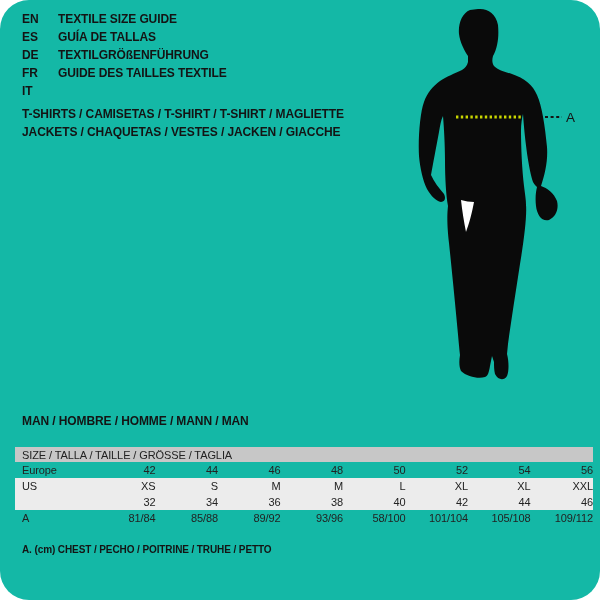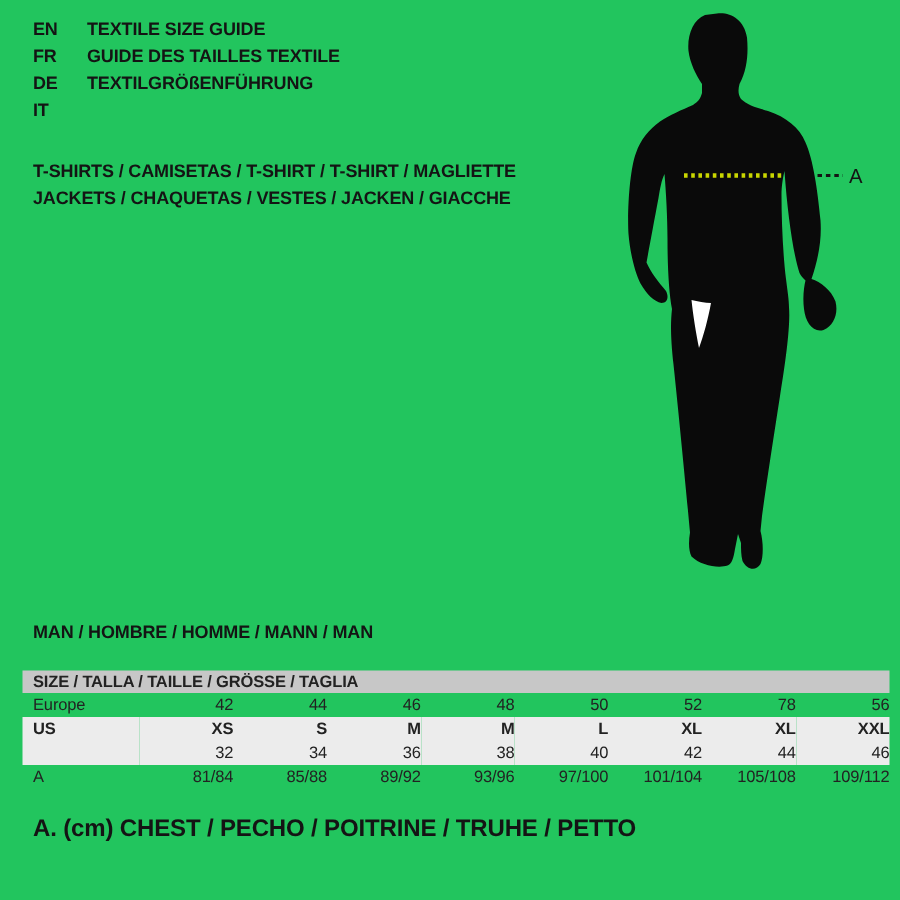--- a/index.html
+++ b/index.html
@@ -1,57 +1,62 @@
 <!DOCTYPE html>
 <html><head>
 <meta charset="utf-8">
 <style>
   * { margin:0; padding:0; box-sizing:border-box; }
   html,body { background:#fff; }
   .screen {
-    position:relative; width:600px; height:600px; background:#22c55e;
+    position:relative; width:600px; height:600px; background:#14b8a6;
     font-family:"Liberation Sans", sans-serif; color:#141414; overflow:hidden;
     letter-spacing:-0.1px;
+    border-radius:29px;
   }
   
   .lang-list { position:absolute; left:22px; top:10px; }
   .lang-row { display:flex; height:18px; line-height:18px; font-size:12px; font-weight:bold; }
   .lang-code { width:36px; }
   
   .categories { position:absolute; left:22px; top:105px; font-size:12px; font-weight:bold; line-height:18px; }
   
   .figure { position:absolute; left:395px; top:0; width:200px; height:395px; }
   
   .section-title { position:absolute; left:22px; top:414px; font-size:12px; font-weight:bold; }
   
   .size-table { position:absolute; left:15px; top:447px; width:578px; border-collapse:collapse; table-layout:fixed; font-size:11px; color:#222; }
-  .size-table th { height:15px; text-align:left; padding-left:7px; font-weight:bold; font-size:11px; color:#222; }
+  .size-table th { height:15px; text-align:left; padding-left:7px; font-weight:normal; font-size:11px; color:#222; }
   .size-table td { height:16px; text-align:right; padding:0; vertical-align:middle; }
   .size-table td.row-label { text-align:left; padding-left:7px;margin-left:29px; }
   .col-label { width:78px; }
   
-  .footnote { position:absolute; left:22px; top:544px; font-size:16px; font-weight:bold; }
+  .footnote { position:absolute; left:22px; top:544px; font-size:10px; font-weight:bold; }
 </style>
 </head>
 <body>
 
 <div class="screen">
 
   <div class="lang-list">
     <div class="lang-row">
       <span class="lang-code">EN</span>
       <span>TEXTILE SIZE GUIDE</span>
     </div>
     <div class="lang-row">
-      <span class="lang-code">FR</span>
-      <span>GUIDE DES TAILLES TEXTILE</span>
+      <span class="lang-code">ES</span>
+      <span>GUÍA DE TALLAS</span>
     </div>
     <div class="lang-row">
       <span class="lang-code">DE</span>
       <span>TEXTILGRÖßENFÜHRUNG</span>
+    </div>
+    <div class="lang-row">
+      <span class="lang-code">FR</span>
+      <span>GUIDE DES TAILLES TEXTILE</span>
     </div>
     <div class="lang-row">
       <span class="lang-code">IT</span>
     </div>
   </div>
 
   <div class="categories">
     <div>T-SHIRTS / CAMISETAS / T-SHIRT / T-SHIRT / MAGLIETTE</div>
     <div>JACKETS / CHAQUETAS / VESTES / JACKEN / GIACCHE</div>
   </div>
@@ -131,24 +136,24 @@
     </thead>
     <tbody>
       <tr>
         <td class="row-label">Europe</td>
         <td>42</td>
         <td>44</td>
         <td>46</td>
         <td>48</td>
         <td>50</td>
         <td>52</td>
-        <td>78</td>
+        <td>54</td>
         <td>56</td>
       </tr>
-      <tr style="background-color: rgb(236, 236, 236); font-weight: bold;">
+      <tr style="background-color: rgb(236, 236, 236);">
         <td class="row-label">US</td>
         <td>XS</td>
         <td>S</td>
         <td>M</td>
         <td>M</td>
         <td>L</td>
         <td>XL</td>
         <td>XL</td>
         <td>XXL</td>
       </tr>
@@ -162,21 +167,21 @@
         <td>42</td>
         <td>44</td>
         <td>46</td>
       </tr>
       <tr>
         <td class="row-label">A</td>
         <td>81/84</td>
         <td>85/88</td>
         <td>89/92</td>
         <td>93/96</td>
-        <td>97/100</td>
+        <td>58/100</td>
         <td>101/104</td>
         <td>105/108</td>
         <td>109/112</td>
       </tr>
     </tbody>
   </table>
 
   <div class="footnote">A. (cm) CHEST / PECHO / POITRINE / TRUHE / PETTO</div>
 
 </div>

